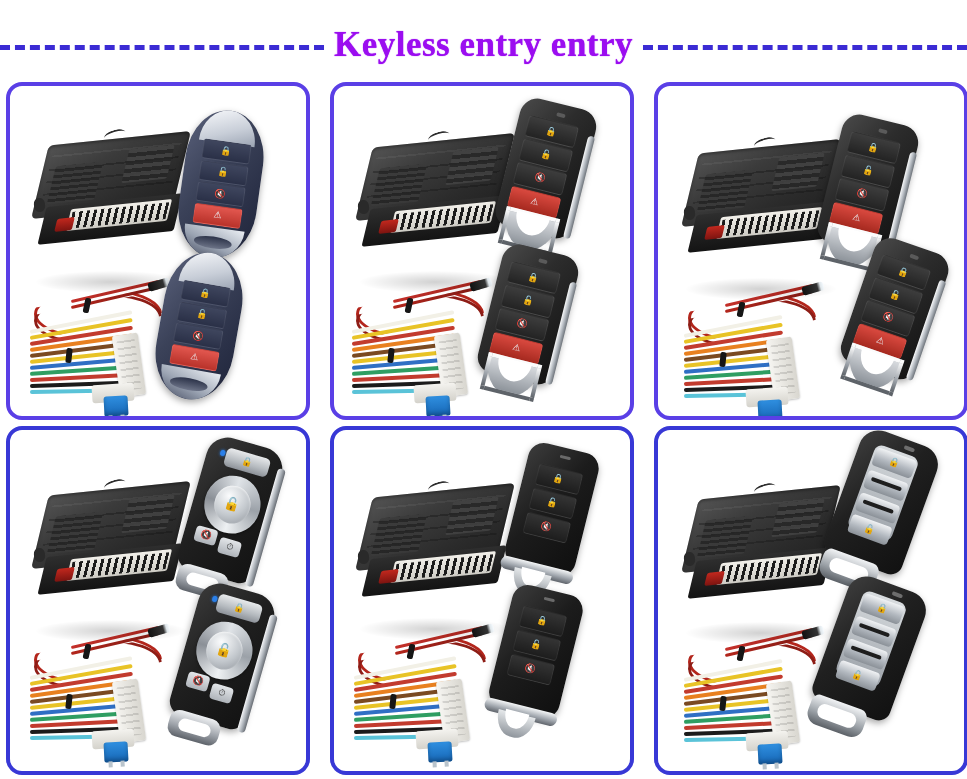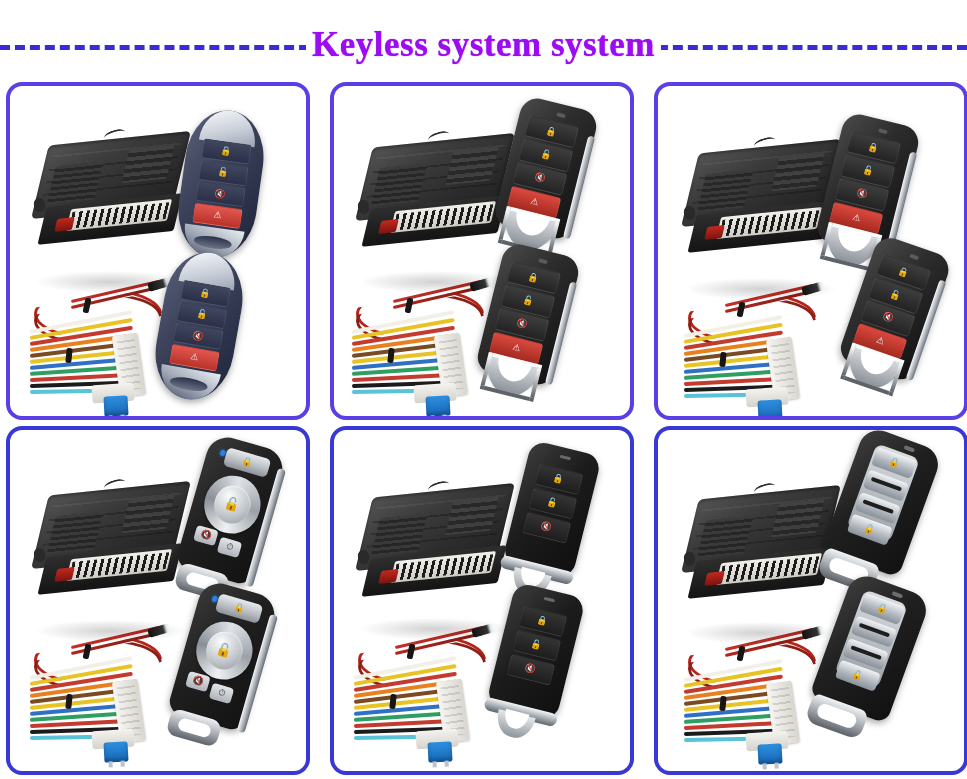--- a/index.html
+++ b/index.html
@@ -226,21 +226,21 @@
         background:radial-gradient(ellipse at 50% 50%,rgba(0,0,0,.18),transparent 72%);}
 </style>
 </head>
 <body>
 
 <div id="stage">
 
   <div class="titlebar">
     <div class="dashline" style="border-top-color: rgb(59, 43, 212);"></div>
     <div class="title" style="color: rgb(155, 13, 240);">
-      <span>Keyless system system</span>
+      <span>Keyless entry entry</span>
     </div>
   </div>
 
   <div class="grid">
 
     <div class="panel row0 p0" style="border-color: rgb(90, 63, 230);">
       <div class="scene">
         <div class="shadow" style="left:26px;top:185px;width:150px;height:22px;"></div>
         <div class="box" style="left:24px;top:48px;">
           <div class="ant"></div>

